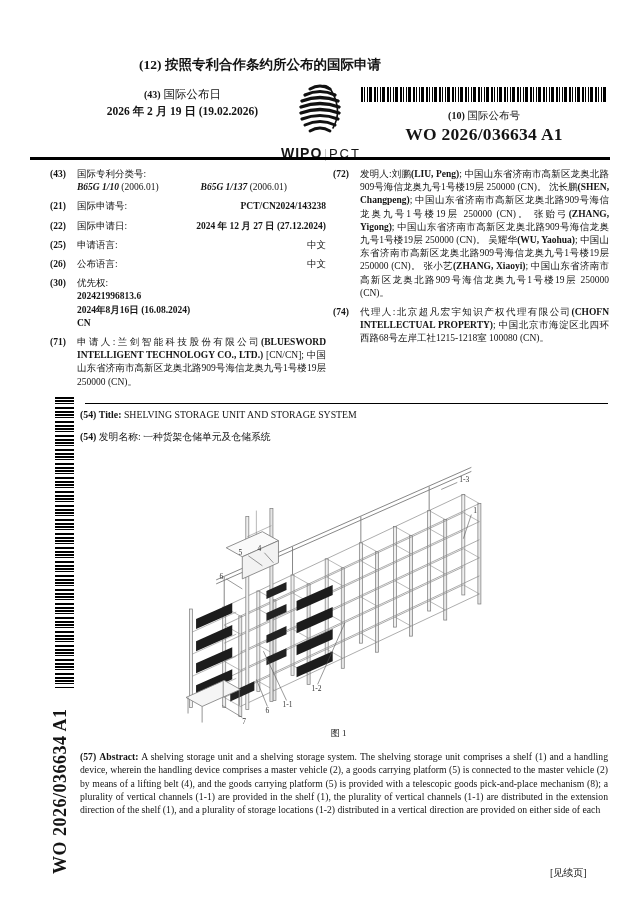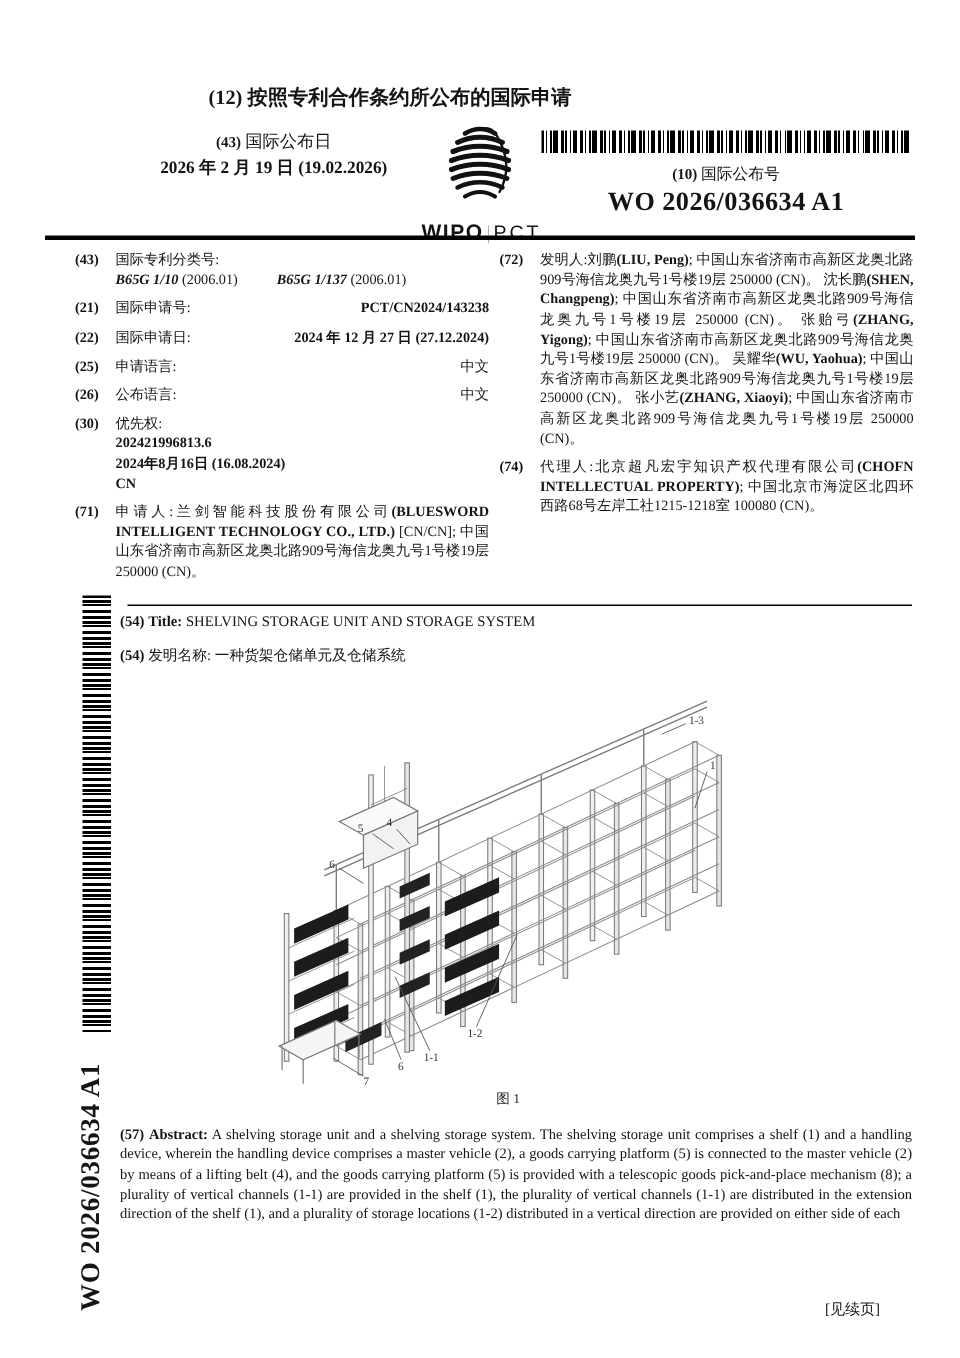--- a/index.html
+++ b/index.html
@@ -39,21 +39,21 @@
   .rule-thin  { left:85px; top:403px; width:523px; height:1.4px; background:#000; }
 
   
   .col { font-size:9.5px; line-height:13.2px; }
   .col-left  { left:50px;  top:168px; width:276px; }
   .col-right { left:333px; top:168px; width:276px; }
   .block { position:relative; padding-left:27px; margin-bottom:6px; text-align:justify; }
   .block > .num { position:absolute; left:0; top:0; font-weight:bold; }
   .row { display:flex; }
   .row .val { margin-left:auto; text-align:right; }
-  .ipc-line { display:flex; gap:26px; }
+  .ipc-line { display:flex; gap:42px; }
   .ipc-item i { font-weight:bold; }
   .prio-line { display:flex; justify-content:space-between; font-weight:600;flex-direction:column; }
   .just { text-align:justify; }
 
   
   .title-en { left:80px; top:409px; width:528px; font-size:9.8px; }
   .title-cn { left:80px; top:431px; width:528px; font-size:9.8px; }
   .title-en .inid, .title-cn .inid { font-weight:bold; }
 
   

